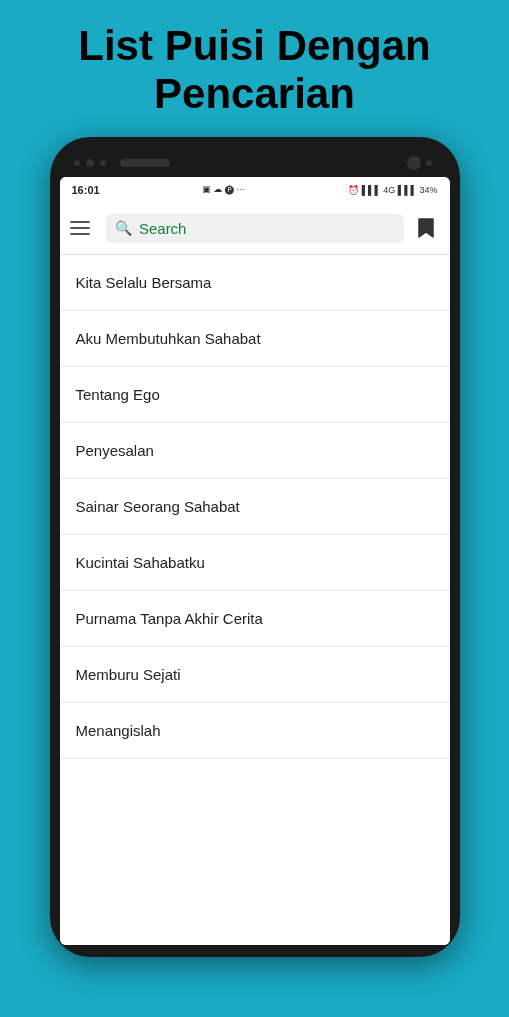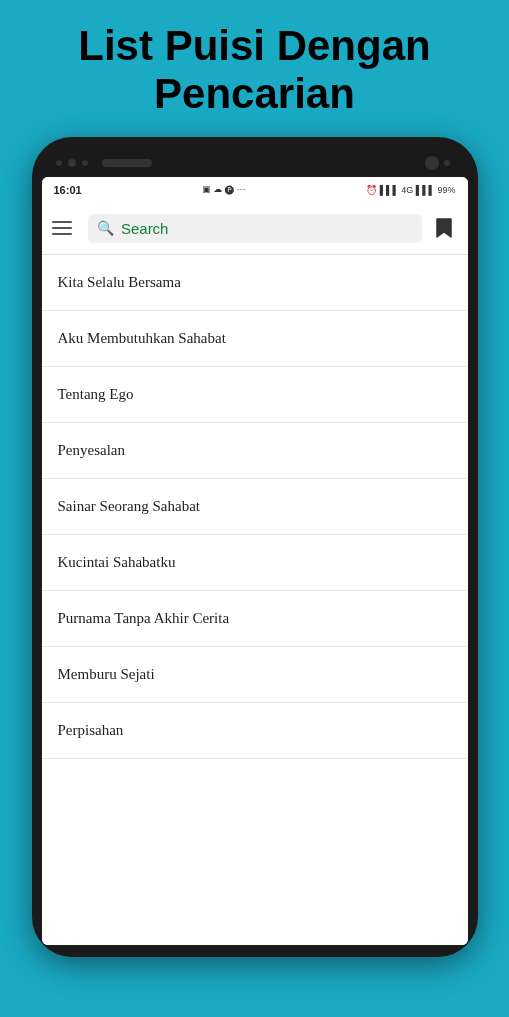--- a/index.html
+++ b/index.html
@@ -19,21 +19,21 @@
       color: #000000;
       font-size: 42px;
       font-weight: bold;
       text-align: center;
       padding: 22px 30px 18px 30px;
       line-height: 1.15;
     }
 
     .phone-wrapper {
       position: relative;
-      width: 446px;
+      width: 410px;
       height: 820px;
       background: #1a1a1a;
       border-radius: 40px;
       padding: 12px 10px;
       box-shadow: 0 8px 32px rgba(0,0,0,0.45);
       display: flex;
       flex-direction: column;
     }
 
     
@@ -196,21 +196,20 @@
       background: white;
     }
 
     .list-item {
       display: flex;
       align-items: center;
       padding: 16px 16px;
       border-bottom: 1px solid #e8e8e8;
       min-height: 56px;
       cursor: pointer;
-      font-family: Liberation Serif, serif;
     }
 
     .list-item-text {
       font-size: 15px;
       color: #222;
     }
 
     
     .list-container::-webkit-scrollbar {
       display: none;
@@ -240,21 +239,21 @@
   </div>
 
   <div class="phone-screen">
 
     <div class="status-bar">
       <span class="status-time">16:01</span>
       <div class="status-icons">
         <span class="status-icon-img">▣ ☁ 🅟 ···</span>
       </div>
       <div class="status-right">
-        <span>⏰ ▌▌▌ 4G ▌▌▌ 99%</span>
+        <span>⏰ ▌▌▌ 4G ▌▌▌ 34%</span>
       </div>
     </div>
 
     <div class="app-bar">
       <div class="hamburger-btn">
         <div class="hamburger-line"></div>
         <div class="hamburger-line"></div>
         <div class="hamburger-line"></div>
       </div>
 
@@ -289,18 +288,18 @@
         <div class="list-item">
           <span class="list-item-text">Kucintai Sahabatku</span>
         </div>
         <div class="list-item">
           <span class="list-item-text">Purnama Tanpa Akhir Cerita</span>
         </div>
         <div class="list-item">
           <span class="list-item-text">Memburu Sejati</span>
         </div>
         <div class="list-item">
-          <span class="list-item-text">Perpisahan</span>
+          <span class="list-item-text">Menangislah</span>
         </div>
       </div>
 
   </div>
 </div>
 
 </body></html>

